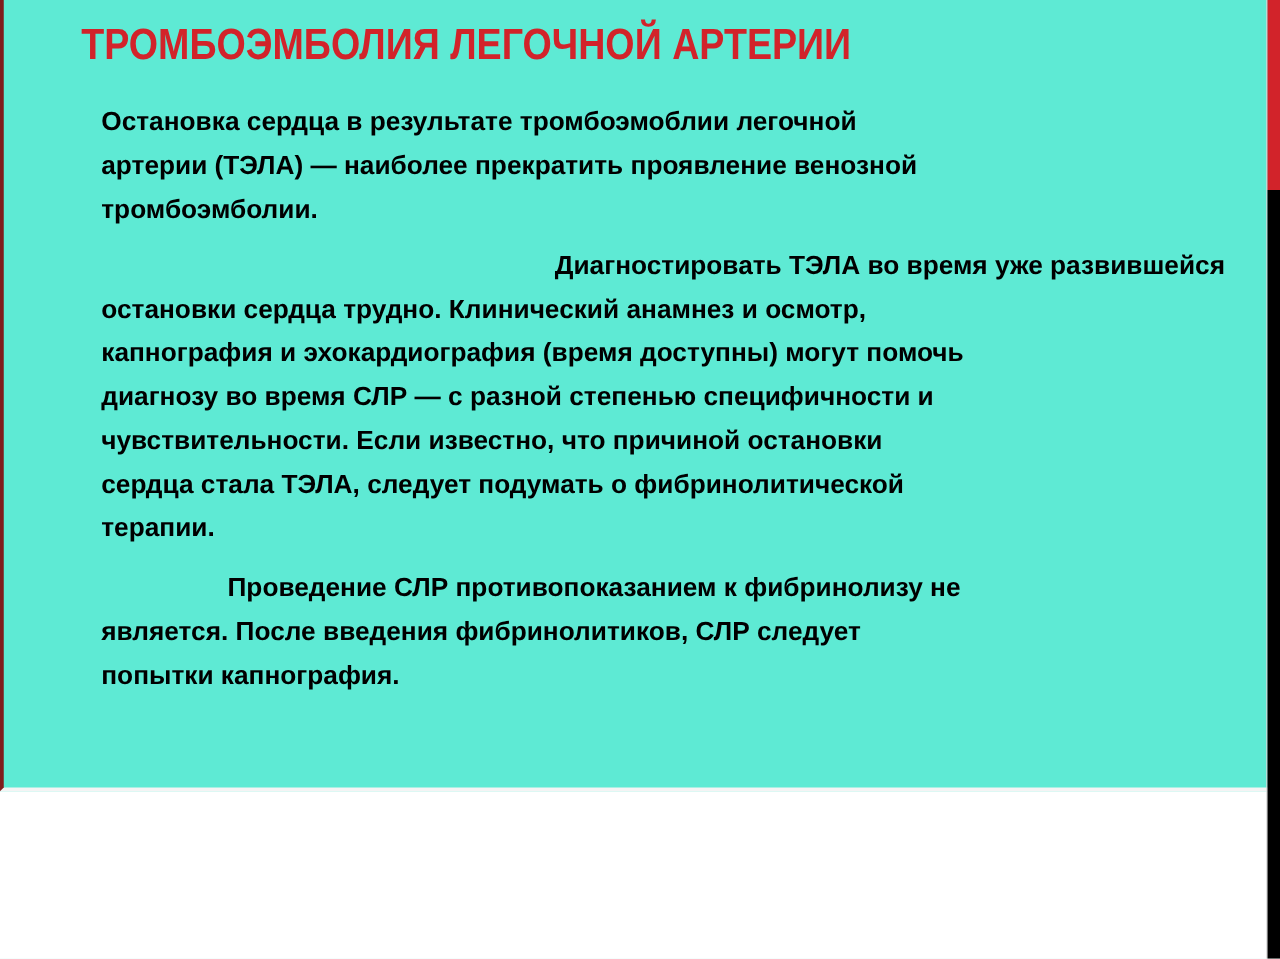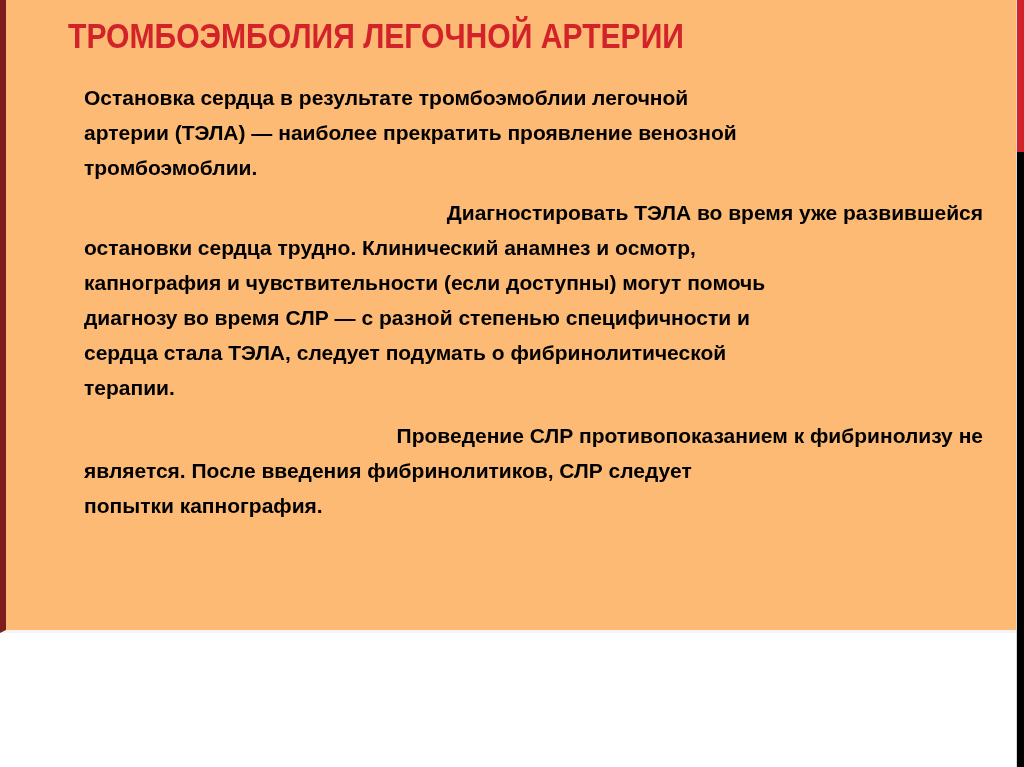--- a/index.html
+++ b/index.html
@@ -12,23 +12,23 @@
       height: 767px;
       position: relative;
       overflow: hidden;
       font-family: "Liberation Sans", "DejaVu Sans", sans-serif;
     }
     .slide {
       position: absolute;
       left: 0; top: 0;
       width: 1024px;
       height: 633px;
-      background: #fdba74;
+      background: #5eead4;
       box-sizing: border-box;
-      border-left: 6px solid #7f1d1d;
+      border-left: 3px solid #7f1d1d;
       border-bottom: 3px solid #f4f4f4;
     }
     .side-bar {
       position: absolute;
       left: 1010px;
       top: 0;
       width: 14px;
       height: 767px;
       border-left: 1px solid #d8d8d8;
       box-sizing: border-box;
@@ -89,32 +89,33 @@
     <div class="black" style="background:#000000;"></div>
   </div>
 
   <h1 class="title" style="color:#d2232a;">ТРОМБОЭМБОЛИЯ ЛЕГОЧНОЙ АРТЕРИИ</h1>
 
   <div class="body-text">
 
     <p class="para">
       <span class="line">Остановка сердца в результате тромбоэмоблии легочной</span>
       <span class="line">артерии (ТЭЛА) — наиболее прекратить проявление венозной</span>
-      <span class="line">тромбоэмоблии.</span>
+      <span class="line">тромбоэмболии.</span>
     </p>
 
     <p class="para">
       <span class="line" style="padding-left:101px;text-align:right;">Диагностировать ТЭЛА во время уже развившейся</span>
       <span class="line">остановки сердца трудно. Клинический анамнез и осмотр,</span>
-      <span class="line">капнография и чувствительности (если доступны) могут помочь</span>
+      <span class="line">капнография и эхокардиография (время доступны) могут помочь</span>
       <span class="line">диагнозу во время СЛР — с разной степенью специфичности и</span>
+      <span class="line">чувствительности. Если известно, что причиной остановки</span>
       <span class="line">сердца стала ТЭЛА, следует подумать о фибринолитической</span>
       <span class="line">терапии.</span>
     </p>
 
     <p class="para p3">
-      <span class="line" style="padding-left:101px;text-align:right;">Проведение СЛР противопоказанием к фибринолизу не</span>
+      <span class="line" style="padding-left:101px;">Проведение СЛР противопоказанием к фибринолизу не</span>
       <span class="line">является. После введения фибринолитиков, СЛР следует</span>
       <span class="line">попытки капнография.</span>
     </p>
 
   </div>
 </div>
 
 </body></html>

